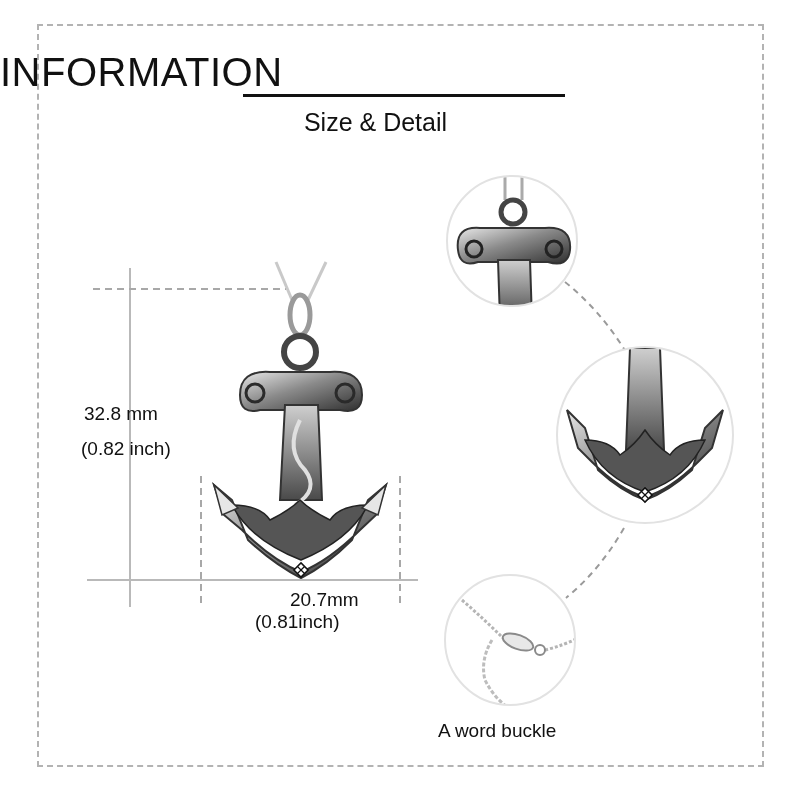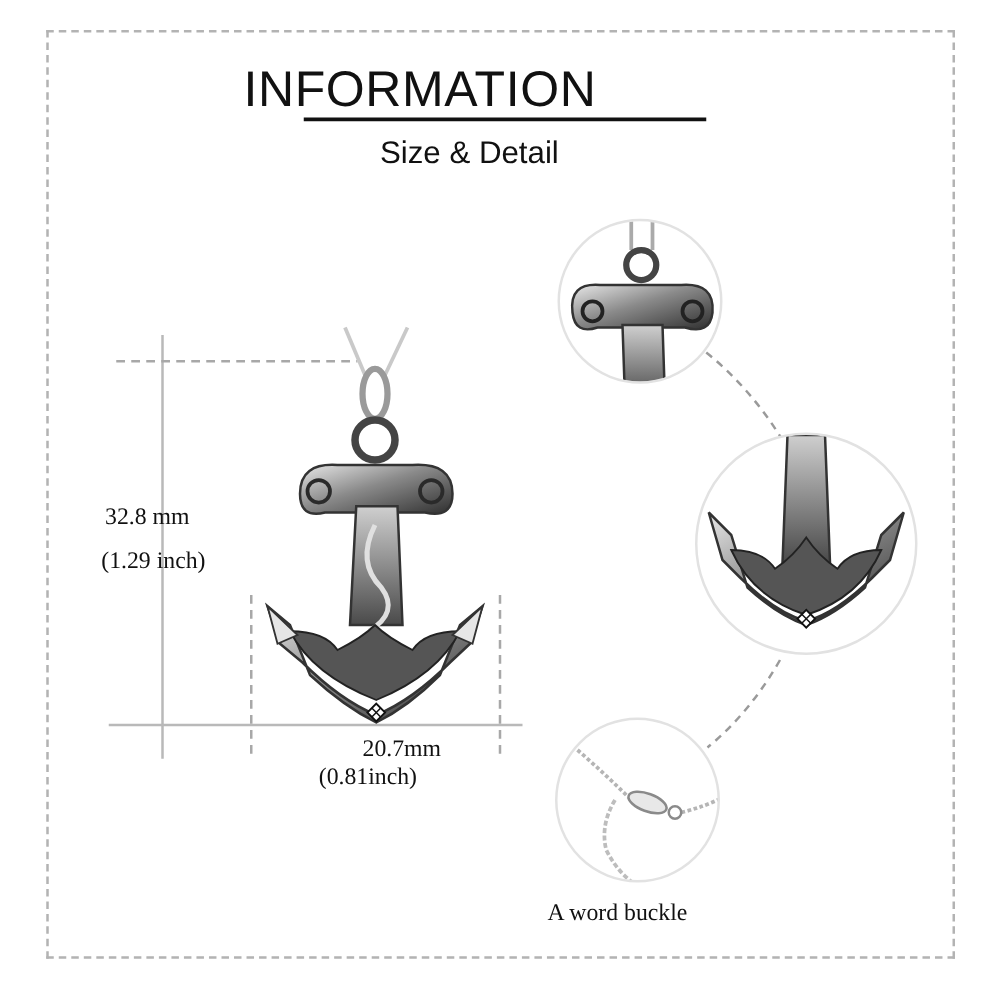--- a/index.html
+++ b/index.html
@@ -5,32 +5,32 @@
     html, body { margin: 0; padding: 0; }
     body {
       width: 800px; height: 800px; background: #ffffff; position: relative; overflow: hidden;
       font-family: "Liberation Sans", sans-serif;
     }
     .frame {
       position: absolute; left: 37px; top: 24px; width: 727px; height: 743px;
       border: 2px dashed #b3b3b3; box-sizing: border-box;
     }
     .title {
-      position: absolute; left: 0; width: 672px; top: 50px; text-align: center;
+      position: absolute; left: 0; width: 672px; top: 50px; 
       font-family: "Liberation Sans", sans-serif; font-size: 40px; color: #111; letter-spacing: 0.5px;
     }
     .title-rule {
       position: absolute; left: 243px; top: 94px; width: 322px; height: 3px; background: #111;
     }
     .subtitle {
       position: absolute; left: 0; width: 751px; top: 108px; text-align: center;
       font-family: "Liberation Sans", sans-serif; font-size: 25px; color: #111;
     }
     .serif-label {
-      position: absolute; font-family: Liberation Serif, serif; font-size: 19px; color: #111;
+      position: absolute; font-family: Liberation Sans, sans-serif; font-size: 19px; color: #111;
       white-space: nowrap; background: transparent;
     }
     svg.layer { position: absolute; left: 0; top: 0; }
   </style>
 </head>
 <body>
 
 <div class="frame"></div>
 
 <div class="title">INFORMATION</div>
@@ -84,21 +84,21 @@
   <path d="M386 485 L378 515 L362 508 Z" fill="#e6e6e6" stroke="#333" stroke-width="1.5"></path>
 
   <g transform="translate(301 570) rotate(45)">
     <rect x="-5" y="-5" width="10" height="10" fill="#fff" stroke="#111" stroke-width="1.5"></rect>
     <line x1="0" y1="-5" x2="0" y2="5" stroke="#111" stroke-width="1.2"></line>
     <line x1="-5" y1="0" x2="5" y2="0" stroke="#111" stroke-width="1.2"></line>
   </g>
 </svg>
 
 <div class="serif-label" style="left:84px; top:403px;">32.8 mm</div>
-<div class="serif-label" style="left:81px; top:438px;">(1.29 inch)</div>
+<div class="serif-label" style="left:81px; top:438px;">(0.82 inch)</div>
 
 <div class="serif-label" style="left:262px; top:589px;margin-left:28px;">20.7mm</div>
 <div class="serif-label" style="left:255px; top:611px;text-align:right;">(0.81inch)</div>
 
 <svg class="layer" width="800" height="800">
   <defs>
     <clipPath id="c1">
         <circle cx="512" cy="241" r="64"></circle>
       </clipPath>
     <clipPath id="c2">

